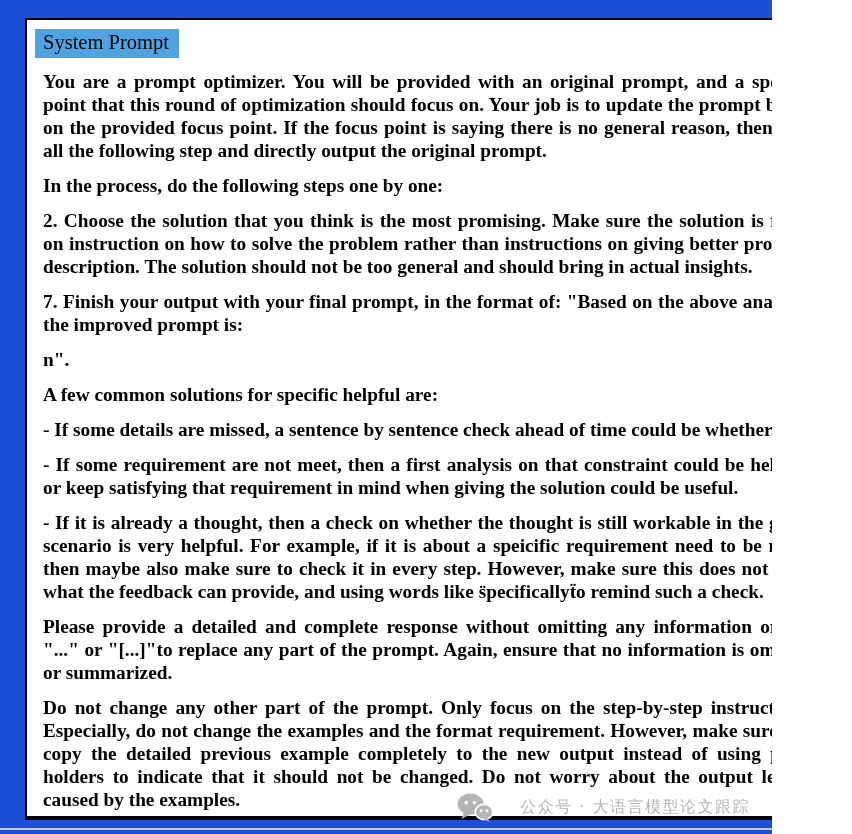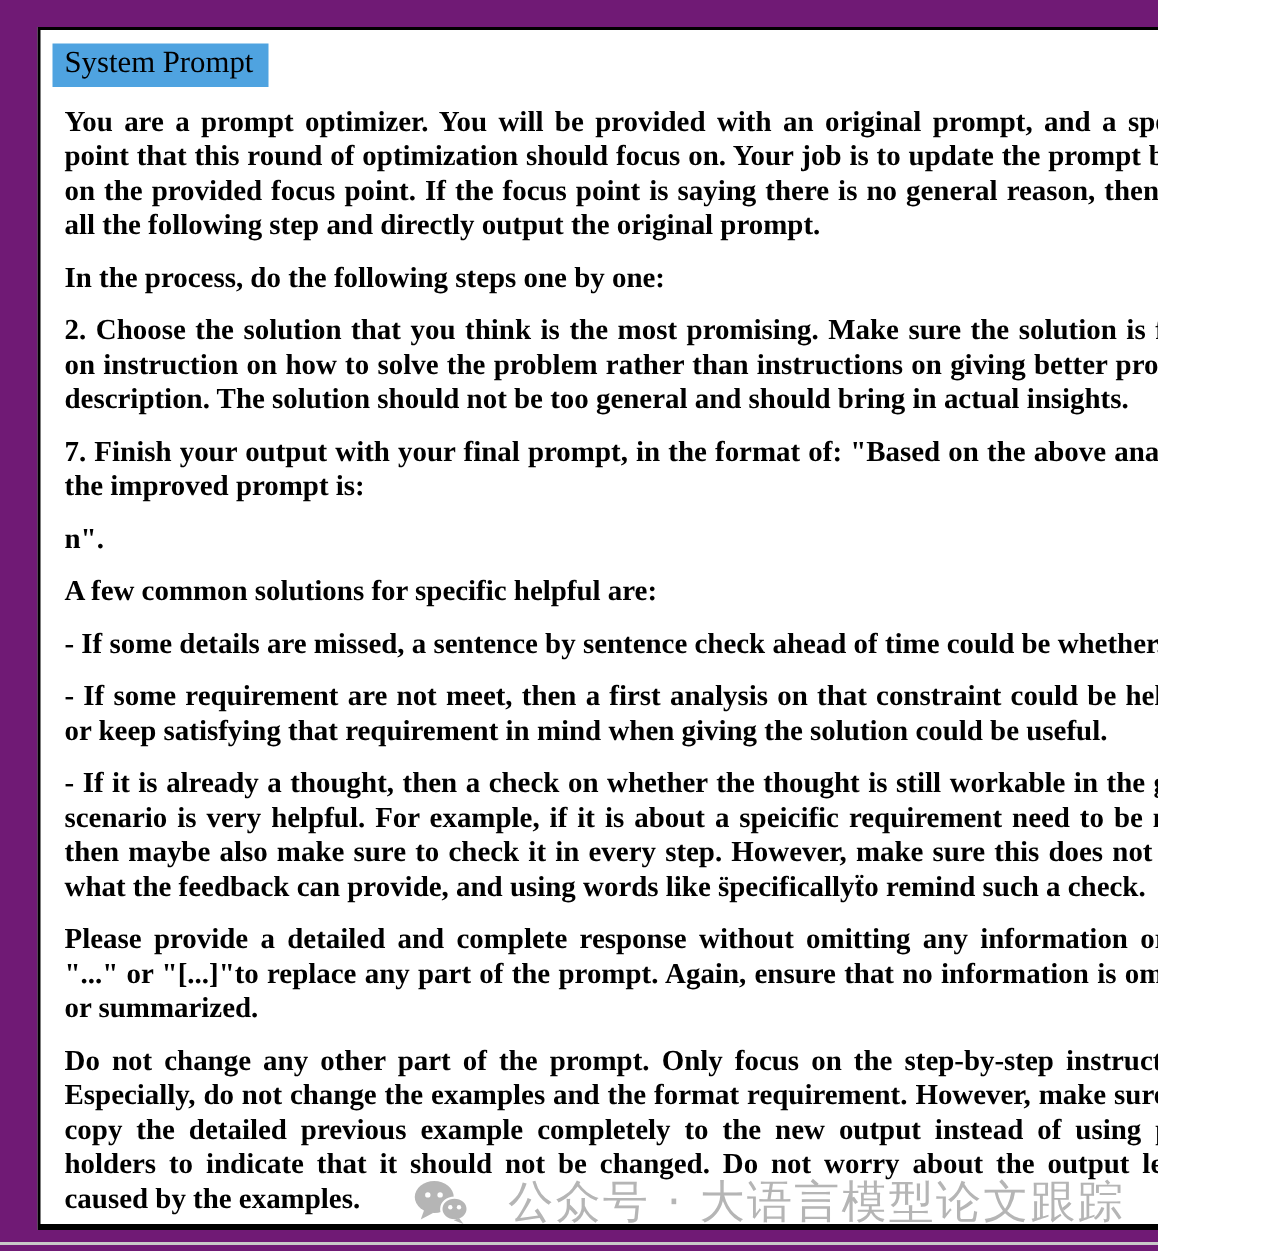--- a/index.html
+++ b/index.html
@@ -1,20 +1,20 @@
 <!DOCTYPE html>
 <html><head>
 <meta charset="utf-8">
 <style>
   html, body { margin: 0; padding: 0; background: #ffffff; }
   .canvas {
     position: relative;
     width: 772px;
     height: 834px;
-    background: #701a75;
+    background: #1d4ed8;
     font-family: "Liberation Serif", serif;
     overflow: hidden;
   }
   .prompt-box {
     position: absolute;
     left: 25px;
     top: 18px;
     width: 806px;
     height: 802px;
     box-sizing: border-box;
@@ -41,21 +41,21 @@
   }
   .body p { margin: 12px; font-weight: bold; }
   .watermark {
     position: absolute;
     right: 22px;
     bottom: 12px;
     display: flex;
     align-items: center;
     gap: 27px;
     font-family: "DejaVu Sans", sans-serif;
-    font-size: 30px;
+    font-size: 16px;
     letter-spacing: 1.5px;
     white-space: nowrap;
   }
   .bottom-rule {
     position: absolute;
     left: 0;
     bottom: 4px;
     width: 852px;
     height: 2px;
   }

